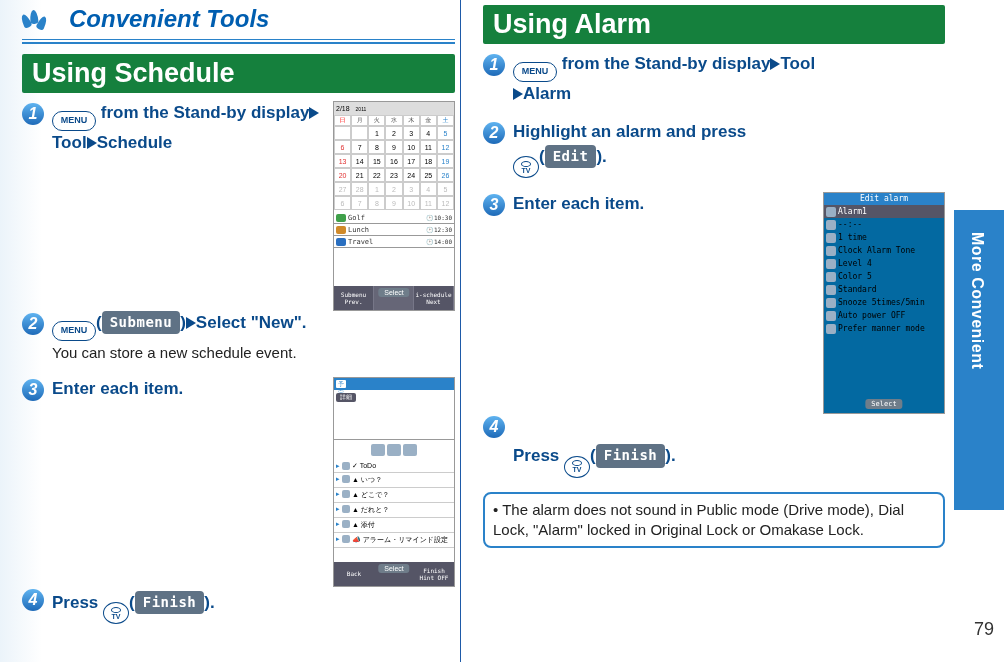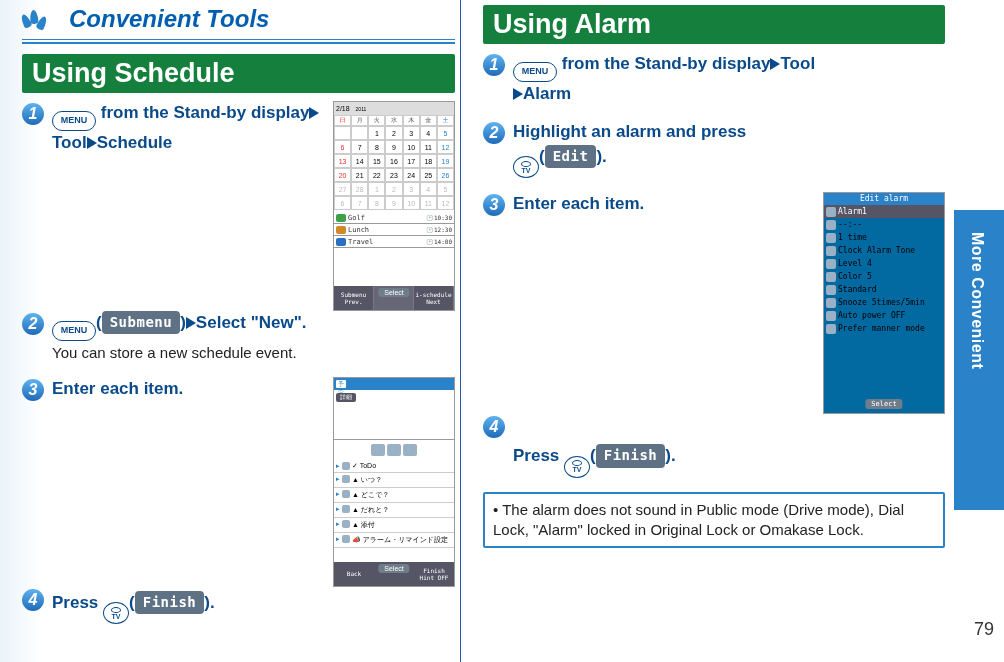--- a/index.html
+++ b/index.html
@@ -201,21 +201,21 @@
 
   .scr3 { width: 122px; height: 222px; position:relative; background:#0369a1; font-family:monospace; }
   .scr3 .titlebar { height:12px; background:#2a82c9; color:#fff; font-size:8px; text-align:center; line-height:12px; }
   .scr3 .row { display:flex; align-items:center; padding:0 2px; height:13px; font-size:8px; }
   .scr3 .row.hl { background:#556; color:#fff; }
   .scr3 .row .ic { width:10px; height:10px; background:#9ab0c5; border-radius:2px; margin-right:2px; }
   .scr3 .selbtn { position:absolute; bottom:4px; left:50%; transform:translateX(-50%); background:#6f7d8a; color:#fff; font-size:7px; padding:1px 6px; border-radius:3px; }
 
   .note-box {
     border: 2px solid #2a82c9;
-    border-radius: 2px;
+    border-radius: 8px;
     padding: 6px 8px;
     font-size: 15px;
     color: #222;
     margin-top: 14px;
     line-height: 1.35;
   }
 
   .fade-overlay {
     position: absolute;
     top:0;

